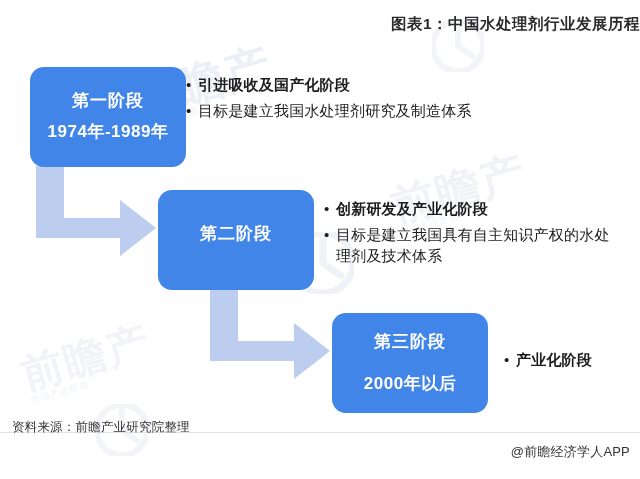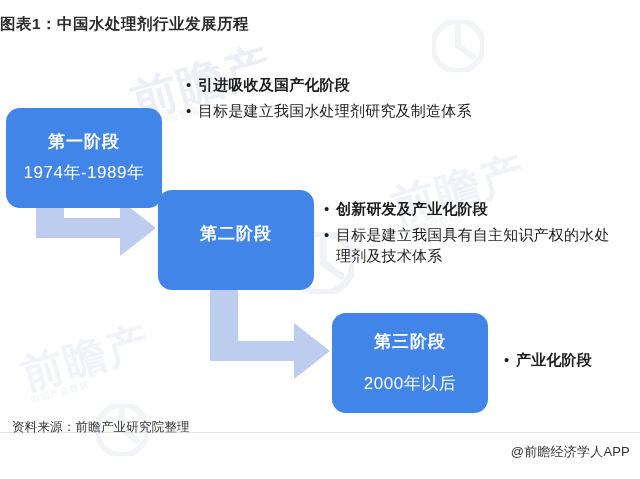--- a/index.html
+++ b/index.html
@@ -77,21 +77,21 @@
   .wm-logo-1 { left: 292px; top: 232px; }
   .wm-logo-2 { left: 432px; top: 20px; }
   .wm-logo-3 { left: 96px; top: 404px; }
 
   
   #chart-title {
     position: absolute;
     left: 0;
     top: 14px;
     width: 640px;
-    text-align: left;
+    text-align: right;
     font-size: 15.5px;
     font-weight: 700;
     color: #2b2b2b;
     letter-spacing: 0.5px;
     z-index: 5;
   }
 
   
   .stage-box {
     position: absolute;
@@ -107,26 +107,26 @@
   }
   .stage-box .stage-name {
     font-size: 17px;
     font-weight: 700;
     line-height: 1.1;
     letter-spacing: 1px;
     margin-bottom: 12px;
   }
   .stage-box .stage-period {
     font-size: 17px;
-    font-weight: 400;
+    font-weight: 700;
     line-height: 1.1;
     letter-spacing: 0.5px;
   }
 
-  #stage-box-1 { left: 6px;  top: 67px;  width: 156px; height: 100px; margin-top: 41px; }
+  #stage-box-1 { left: 30px;  top: 67px;  width: 156px; height: 100px; }
   #stage-box-2 { left: 158px; top: 190px; width: 156px; height: 100px; align-items: center; }
   #stage-box-3 { left: 332px; top: 313px; width: 156px; height: 100px; gap: 11px; }
 
   
   .connector-arrow {
     position: absolute;
     z-index: 2;
   }
   #connector-arrow-1 { left: 34px;  top: 166px; }
   #connector-arrow-2 { left: 208px; top: 289px; }

